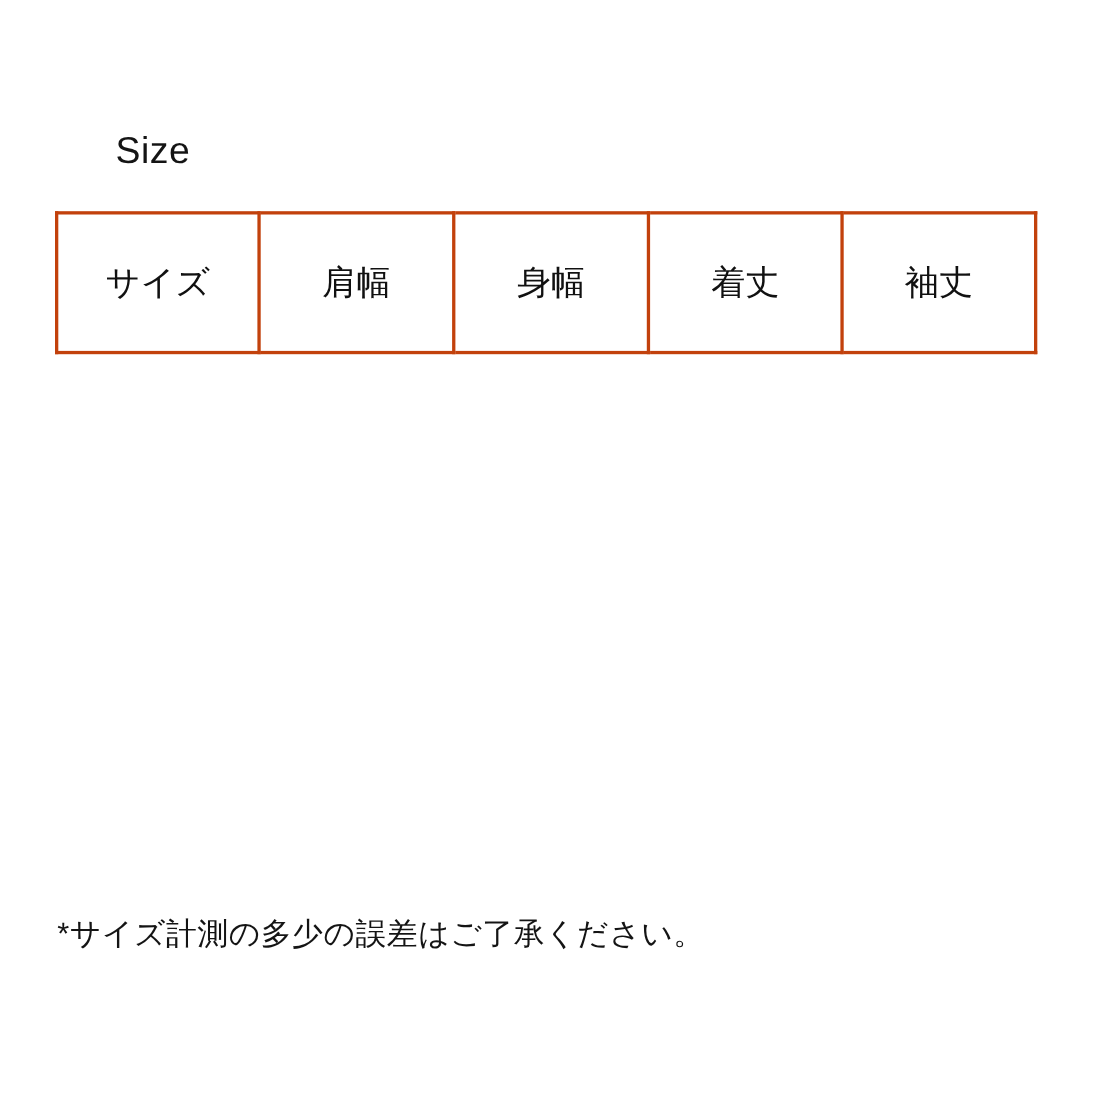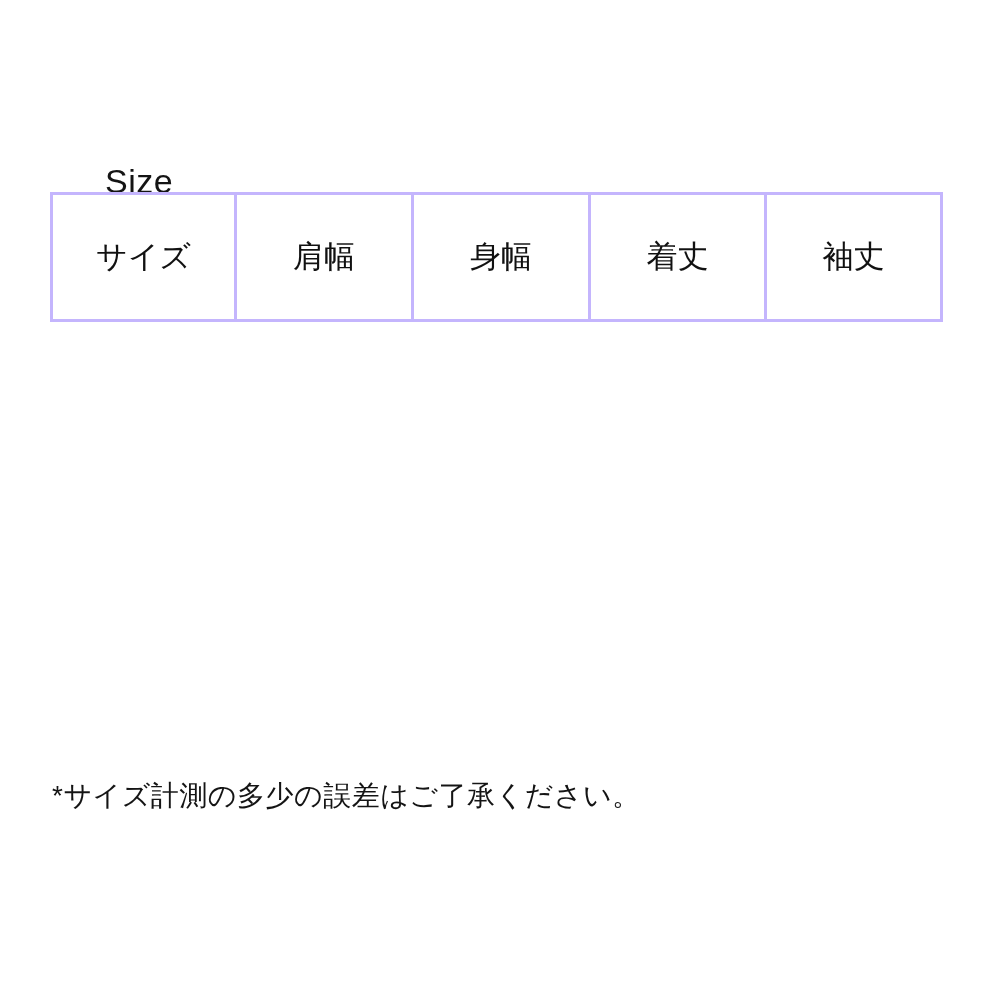--- a/index.html
+++ b/index.html
@@ -23,54 +23,53 @@
     height: 1000px;
   }
   .size-heading {
     position: absolute;
     left: 105px;
     top: 116px;
     font-size: 34px;
     line-height: 42px;
     letter-spacing: 0.5px;
     color: #141414;
-    margin-top: 44px;
   }
   .size-table {
     position: absolute;
     left: 50px;
     top: 192px;
     width: 890px;
     border-collapse: collapse;
     table-layout: fixed;
   }
   .size-table th,
   .size-table td {
-    border: 3px solid #c4b5fd;
+    border: 3px solid #c2410c;
     text-align: center;
     vertical-align: middle;
     font-weight: normal;
     font-size: 31px;
     color: #111111;
     padding: 0;
     height: 118px;
   }
   .size-table th {
     height: 124px;
     font-size: 31px;
   }
   .size-table col.c0 { width: 184px; }
   .size-table col.c1 { width: 177px; }
   .size-table col.c2 { width: 177px; }
   .size-table col.c3 { width: 176px; }
   .size-table col.c4 { width: 176px; }
   .note {
     position: absolute;
     left: 52px;
-    top: 776px;
+    top: 829px;
     font-size: 28px;
     line-height: 40px;
     color: #141414;
     letter-spacing: 0.5px;
   }
 </style>
 </head>
 <body>
 
 <div class="page">

